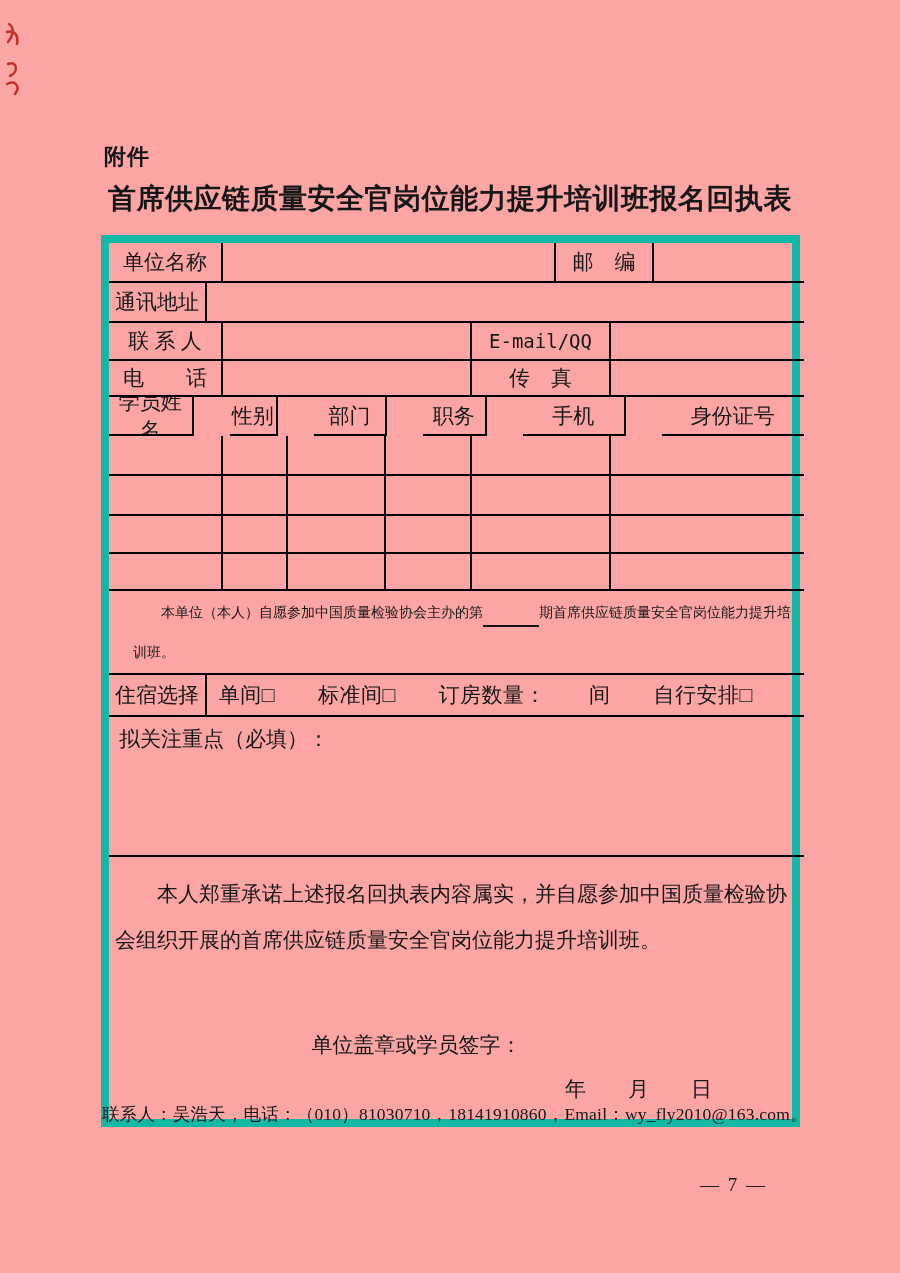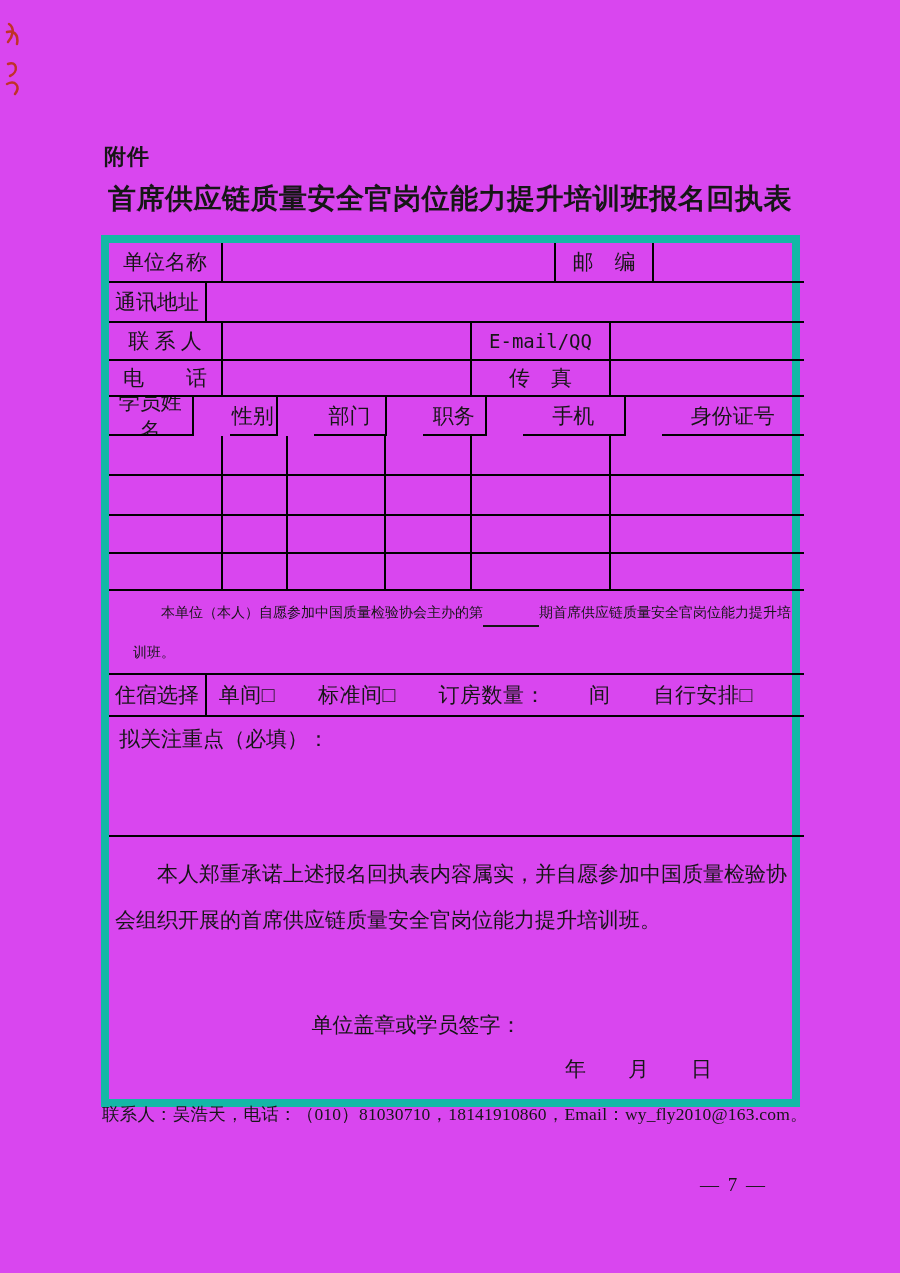--- a/index.html
+++ b/index.html
@@ -1,17 +1,17 @@
 <!DOCTYPE html>
 <html><head>
 <meta charset="utf-8">
 <style>
   html,body { margin:0; padding:0; background:#ffffff; }
   #page {
-    position:relative; width:900px; height:1273px; background:#d946ef;
+    position:relative; width:900px; height:1273px; background:#fca5a5;
     font-family:"Liberation Serif", serif; color:#161616; overflow:hidden;
   }
   
   #red-marks { position:absolute; left:5px; top:20px; }
 
   .attachment {
     position:absolute; left:104px; top:142px;
     font-size:22px; font-weight:600; letter-spacing:1px;
     font-family:"Liberation Sans", sans-serif;
   }
@@ -43,21 +43,21 @@
   .w150 { width:150px; } .w581 { width:696px;font-family:Liberation Mono, monospace; } .w249 { width:249px; }
   .w139 { width:139px; } .w193 { width:193px; } .w65 { width:65px; }
   .w86 { width:86px; } .w695 { width:695px; }
 
   .para-cell { height:84px; align-items:flex-start; }
   .para-cell p { margin:2px 8px 0 24px; text-indent:2em; line-height:40px; font-size:14px; }
   .blank-line { display:inline-block; min-width:44px; border-bottom:2px solid #161616; line-height:24px; }
 
   .lodging-content { padding-left:12px; letter-spacing:0.5px; }
 
-  .focus-cell { height:120px; align-items:flex-start; }
+  .focus-cell { height:140px; align-items:flex-start; }
   .focus-cell span { margin:8px 0 0 10px; font-size:21px; }
 
   .commit-cell { height:262px; display:block; }
   .commit-cell p { margin:14px 8px 0 6px; text-indent:2em; line-height:46px; font-size:21px; }
   .signature-line { margin-top:68px; text-align:center; transform:translateX(-40px); font-size:21px; }
   .date-line { margin-top:16px; text-align:right; padding-right:92px; font-size:21px; }
 
   .footer-contact {
     position:absolute; left:102px; top:1102px; width:720px;
     font-size:17.5px; letter-spacing:0.2px; white-space:nowrap;

